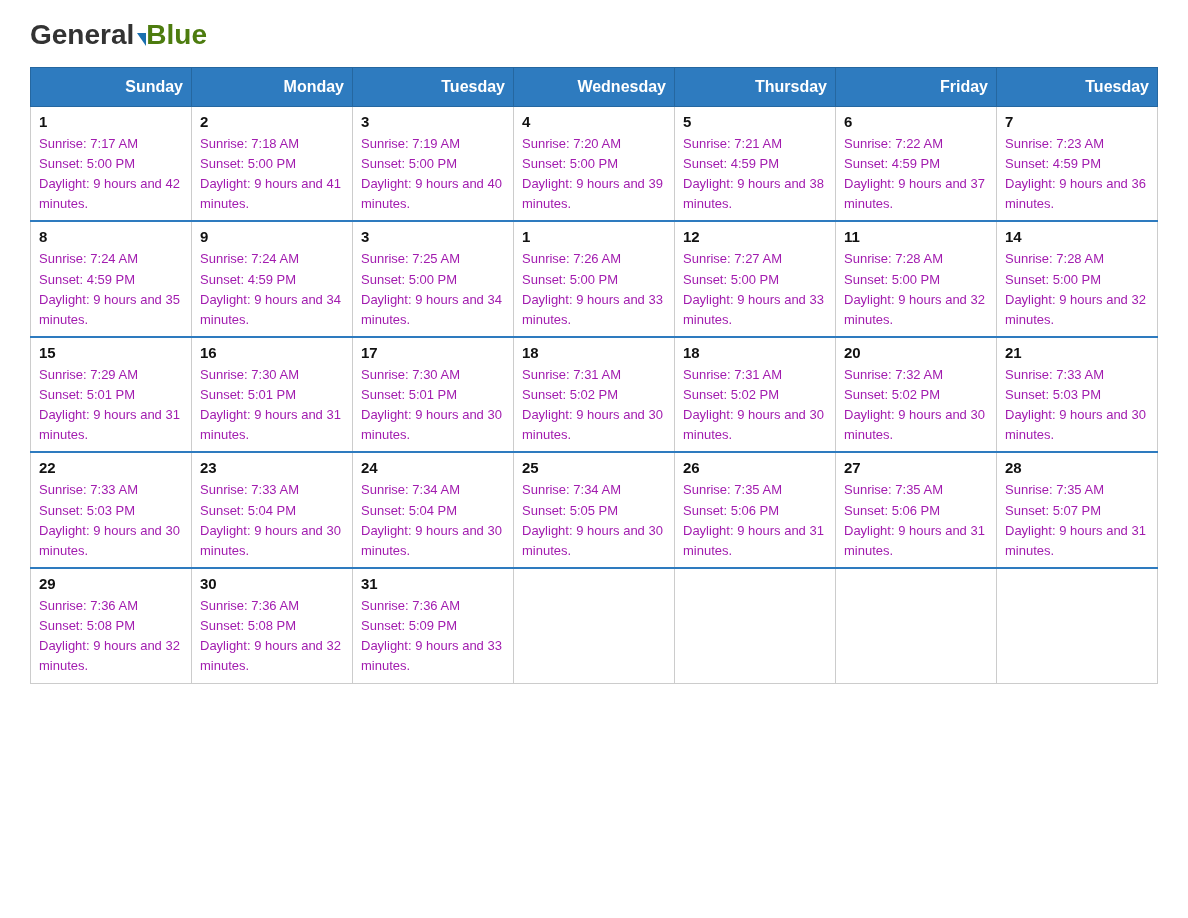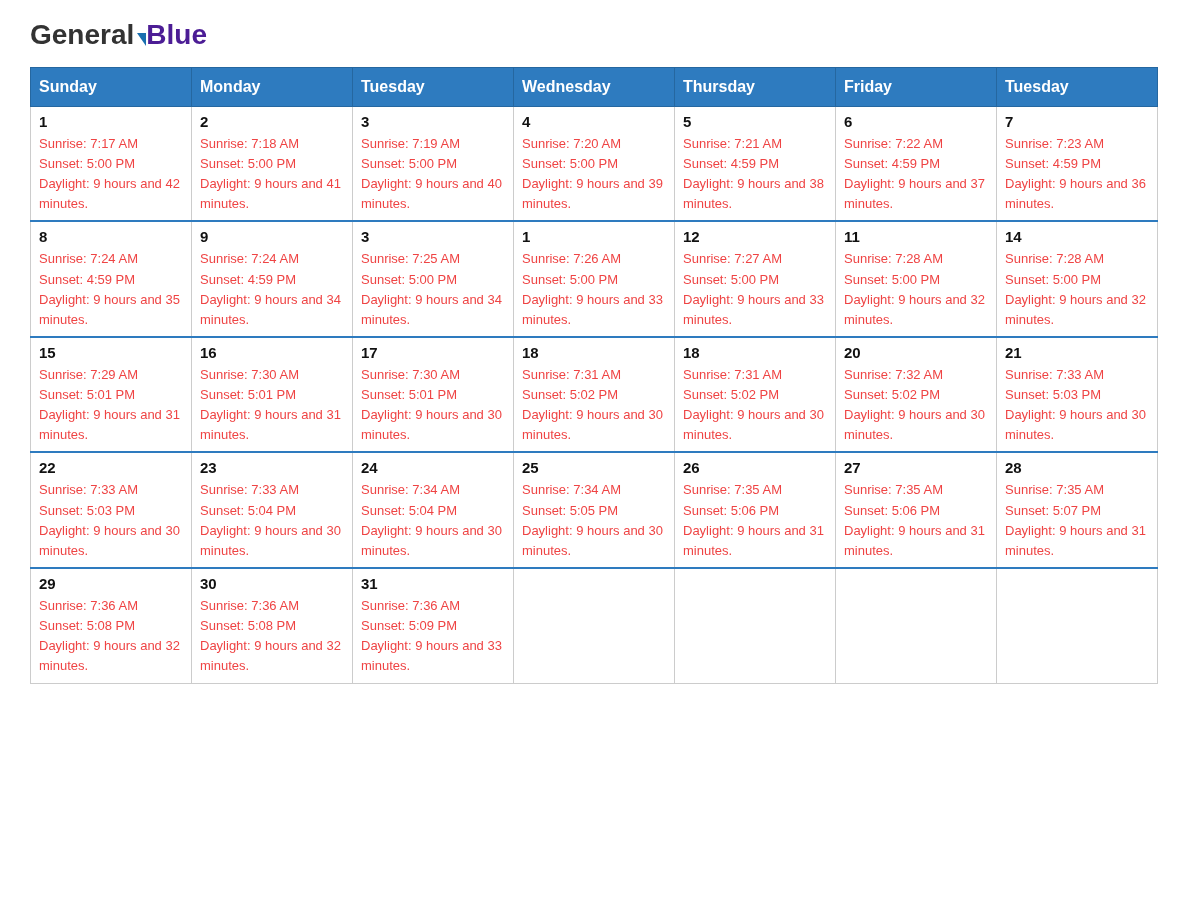--- a/index.html
+++ b/index.html
@@ -38,60 +38,60 @@
       width: 100%;
       border-collapse: collapse;
       border: 1px solid #aaa;
     }
     .calendar th {
       background-color: #2e7bbf;
       color: #fff;
       font-size: 16px;
       font-weight: bold;
       padding: 10px 8px;
-      text-align: left;
+      text-align: right;
       border: 1px solid #2567a0;
     }
     .calendar td {
       vertical-align: top;
       padding: 6px 8px;
       border: 1px solid #ccc;
       width: calc(100% / 7);
       min-height: 110px;
       font-size: 13px;
       color: #333;
       background: #fff;
     }
     .day-number {
       font-size: 15px;
       font-weight: bold;
       color: #111;
       margin-bottom: 4px;
     }
     .day-info {
       font-size: 13px;
-      color: #ef4444;
+      color: #a21caf;
       line-height: 1.55;
     }
     .row-divider td {
       border-top: 2px solid #2e7bbf;
     }
     .empty-cell {
       background: #fff;
     }
   </style>
 </head>
 <body>
 
 <div class="header">
   <div class="logo">
     <div>
       <span style="font-size:28px;font-weight:bold;color:#333;">General</span><span style="display:inline-block;width:0;height:0;border-left:9px solid transparent;border-top:13px solid #1a6faf;margin-left:3px;vertical-align:middle;"></span>
     </div>
-    <div style="font-size:28px;font-weight:bold;color:#4c1d95;">Blue</div>
+    <div style="font-size:28px;font-weight:bold;color:#4d7c0f;">Blue</div>
   </div>
   <div class="title-block">
     <div class="month-title"></div>
     <div class="location"></div>
   </div>
 </div>
 
 <table class="calendar">
   <thead>
     <tr>

